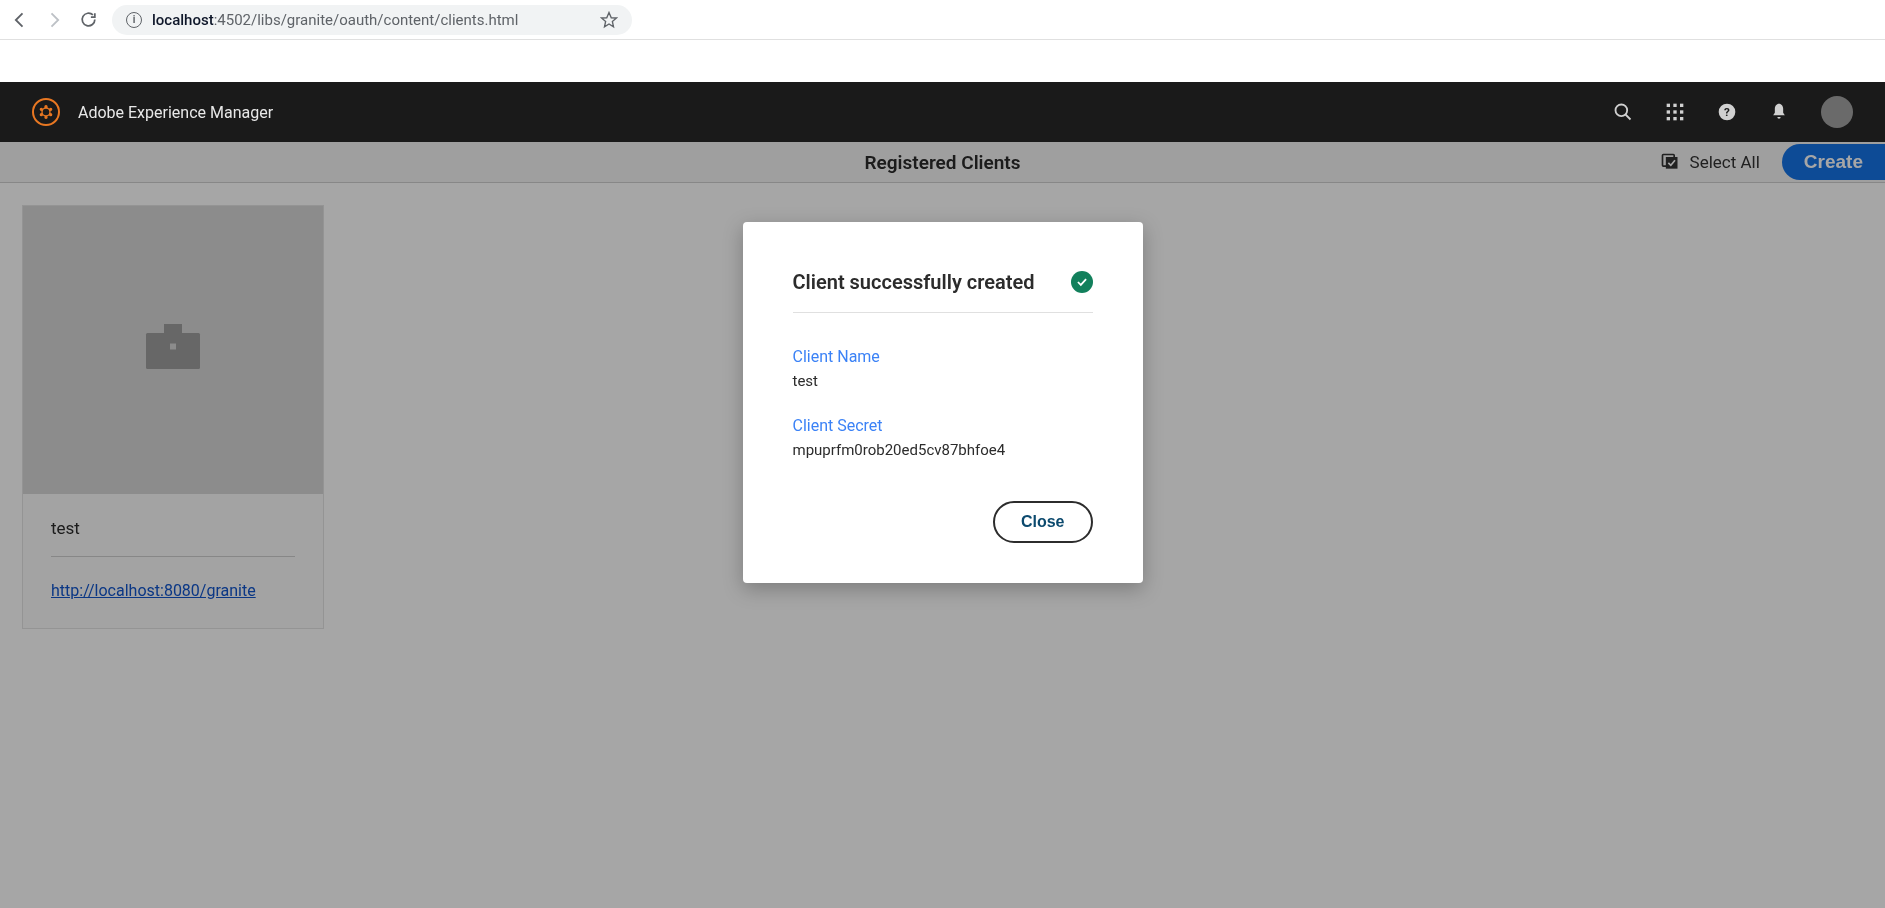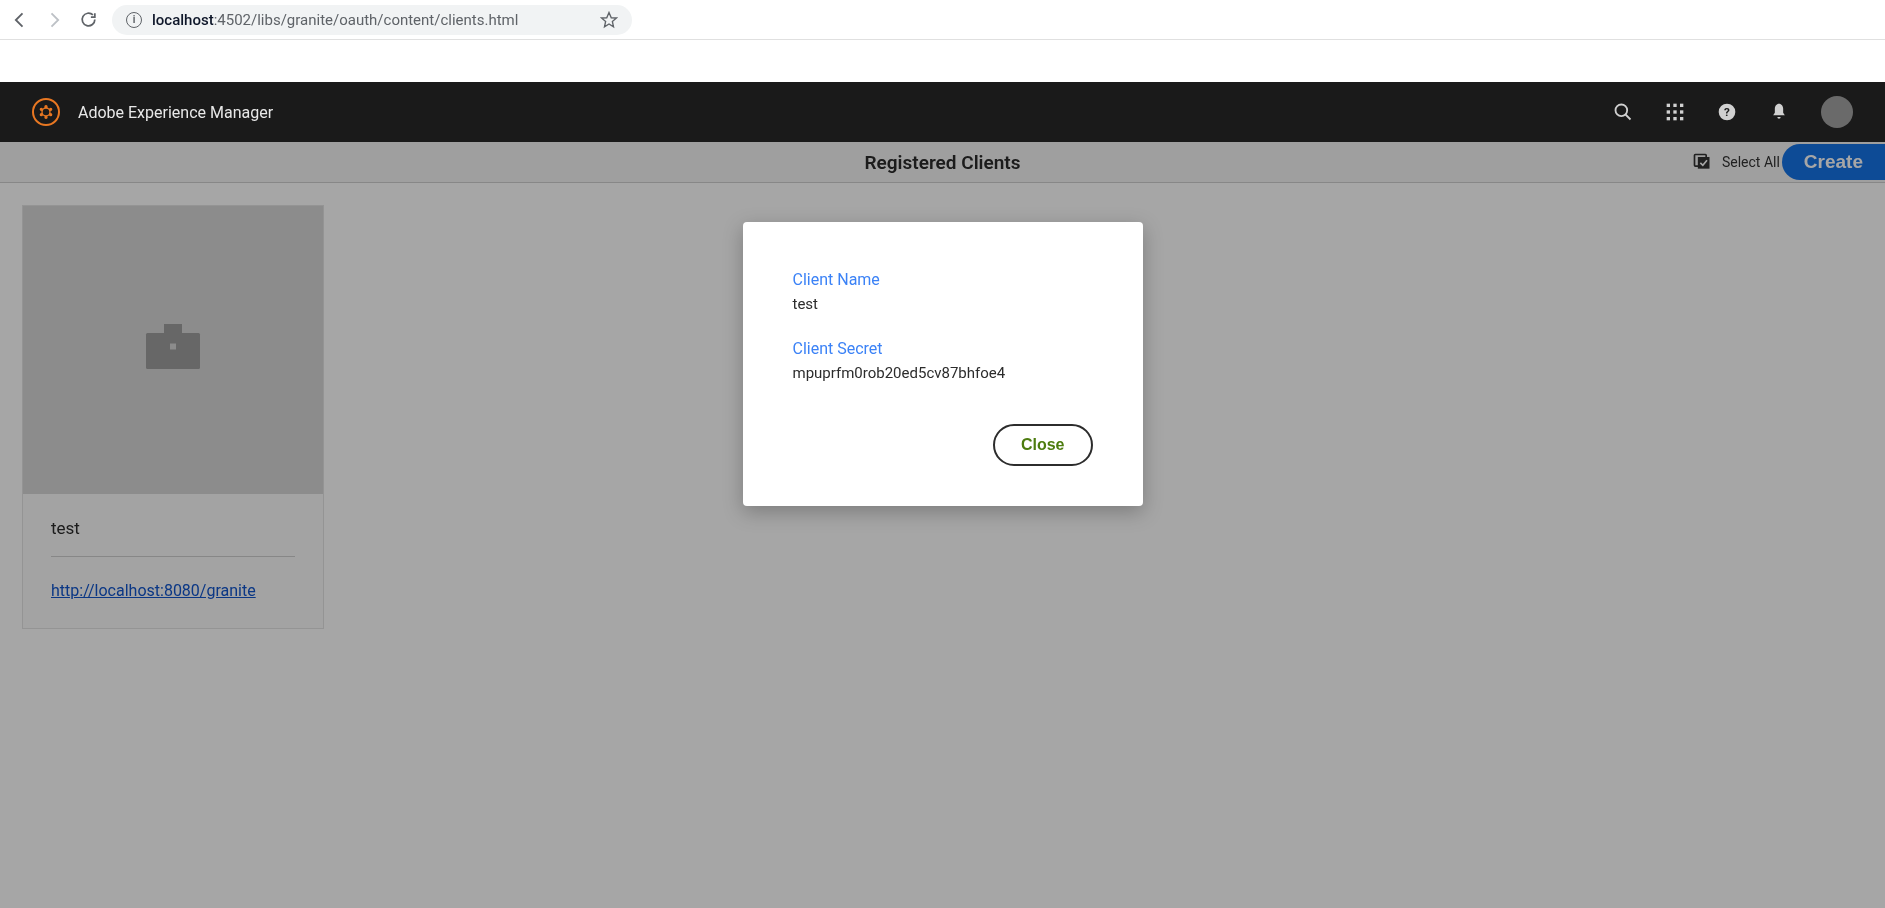--- a/index.html
+++ b/index.html
@@ -28,21 +28,21 @@
 .aem-icon { width: 20px; height: 20px; color: #d0d0d0; cursor: pointer; display: flex; align-items: center; justify-content: center; }
 .avatar-circle { width: 32px; height: 32px; background: #6a6a6a; border-radius: 50%; }
 
 
 .content-wrapper { position: relative; height: calc(908px - 40px - 42px - 60px); }
 .overlay { position: absolute; inset: 0; background: rgba(0,0,0,0.35); z-index: 5; }
 
 
 .action-bar { height: 41px; display: flex; align-items: center; padding: 0 0 0 0; border-bottom: 1px solid #d0d0d0; position: relative; background: #f5f5f5; }
 .page-title { position: absolute; left: 50%; transform: translateX(-50%); font-size: 19px; font-weight: 600; color: #2c2c2c; }
-.select-all { margin-left: auto; display: flex; align-items: center; gap: 10px; font-size: 14px; color: #333; cursor: pointer; padding-right: 2px; }
+.select-all { margin-left: auto; display: flex; align-items: center; gap: 10px; font-size: 17px; color: #333; cursor: pointer; padding-right: 22px; }
 .select-all-icon { width: 20px; height: 20px; }
 .create-btn { background: #1473e6; color: #fff; border: none; font-size: 19px; font-weight: 700; padding: 0 22px; height: 36px; border-radius: 18px 0 0 18px; cursor: pointer; margin-right: 0; text-align: right; }
 .create-btn-wrap { height: 58px; display: flex; align-items: center; }
 
 
 .card-area { padding: 22px; }
 .client-card { width: 302px; background: #fafafa; border: 1px solid #e4e4e4; }
 .card-thumb { height: 288px; background: #d8d8d8; display: flex; align-items: center; justify-content: center; }
 .briefcase-icon { width: 88px; height: 72px; color: #9e9e9e; }
 .card-body { padding: 24px 28px 28px 28px; }
@@ -52,21 +52,21 @@
 
 
 .dialog { position: absolute; z-index: 10; top: 80px; left: 50%; transform: translateX(-50%); width: 400px; background: #fff; border-radius: 4px; box-shadow: 0 6px 20px rgba(0,0,0,0.25); padding: 48px 50px 40px 50px; }
 .dialog-header { display: flex; align-items: center; justify-content: space-between; border-bottom: 1px solid #e0e0e0; padding-bottom: 18px; margin-bottom: 34px; }
 .dialog-title { font-size: 20px; font-weight: 600; color: #2c2c2c; }
 .success-icon { width: 22px; height: 22px; background: #12805c; border-radius: 50%; display: flex; align-items: center; justify-content: center; color: #fff; }
 .dialog-field { margin-bottom: 26px; }
 .dialog-field-label { font-size: 16px; color: #3b82f6; margin-bottom: 6px; }
 .dialog-field-value { font-size: 15px; color: #2c2c2c; }
 .dialog-actions { display: flex; justify-content: flex-end; margin-top: 42px; }
-.close-btn { border: 2px solid #2c2c2c; background: #fff; color: #4d7c0f; font-size: 16px; font-weight: 600; padding: 10px 26px; border-radius: 22px; cursor: pointer; }
+.close-btn { border: 2px solid #2c2c2c; background: #fff; color: #0c4a6e; font-size: 16px; font-weight: 600; padding: 10px 26px; border-radius: 22px; cursor: pointer; }
 </style>
 </head>
 <body>
 
 <div class="browser-bar">
   <div class="nav-arrow">
     <svg viewBox="0 0 24 24" width="20" height="20" fill="none" stroke="currentColor" stroke-width="2.2">
         <path d="M15 4 L7 12 L15 20"></path>
       </svg>
   </div>
@@ -175,20 +175,28 @@
         <div class="card-name">test</div>
         <hr class="card-divider">
         <a class="card-link" href="#">http://localhost:8080/granite</a>
       </div>
     </div>
   </div>
 
   <div class="overlay"></div>
 
   <div class="dialog">
+    <div class="dialog-header">
+      <div class="dialog-title">Client successfully created</div>
+      <div class="success-icon">
+        <svg viewBox="0 0 24 24" width="14" height="14" fill="none" stroke="#fff" stroke-width="3">
+            <path d="M5 12 L10 17 L19 7"></path>
+          </svg>
+      </div>
+    </div>
     <div class="dialog-field">
       <div class="dialog-field-label">Client Name</div>
       <div class="dialog-field-value">test</div>
     </div>
     <div class="dialog-field">
       <div class="dialog-field-label">Client Secret</div>
       <div class="dialog-field-value">mpuprfm0rob20ed5cv87bhfoe4</div>
     </div>
     <div class="dialog-actions">
       <button class="close-btn">Close</button>

